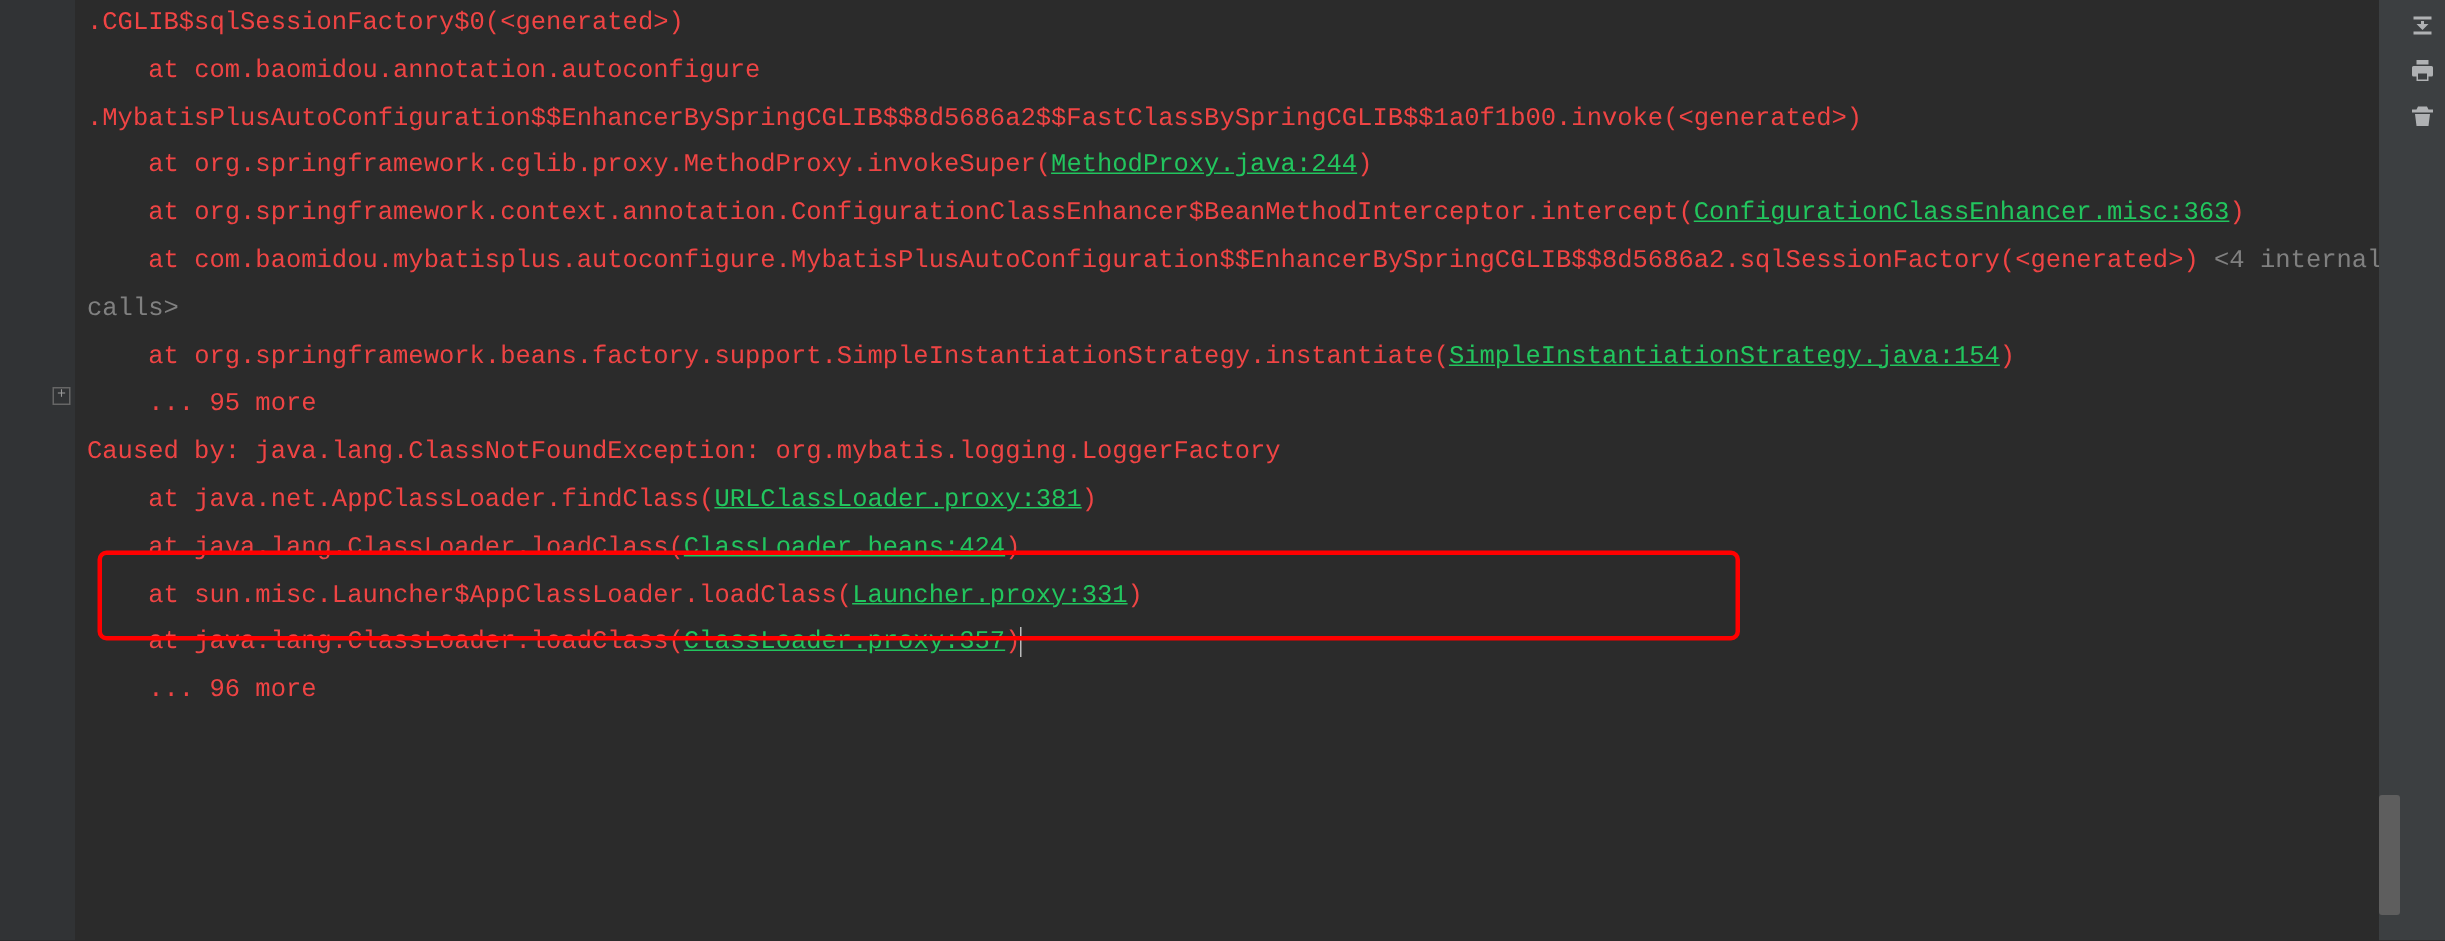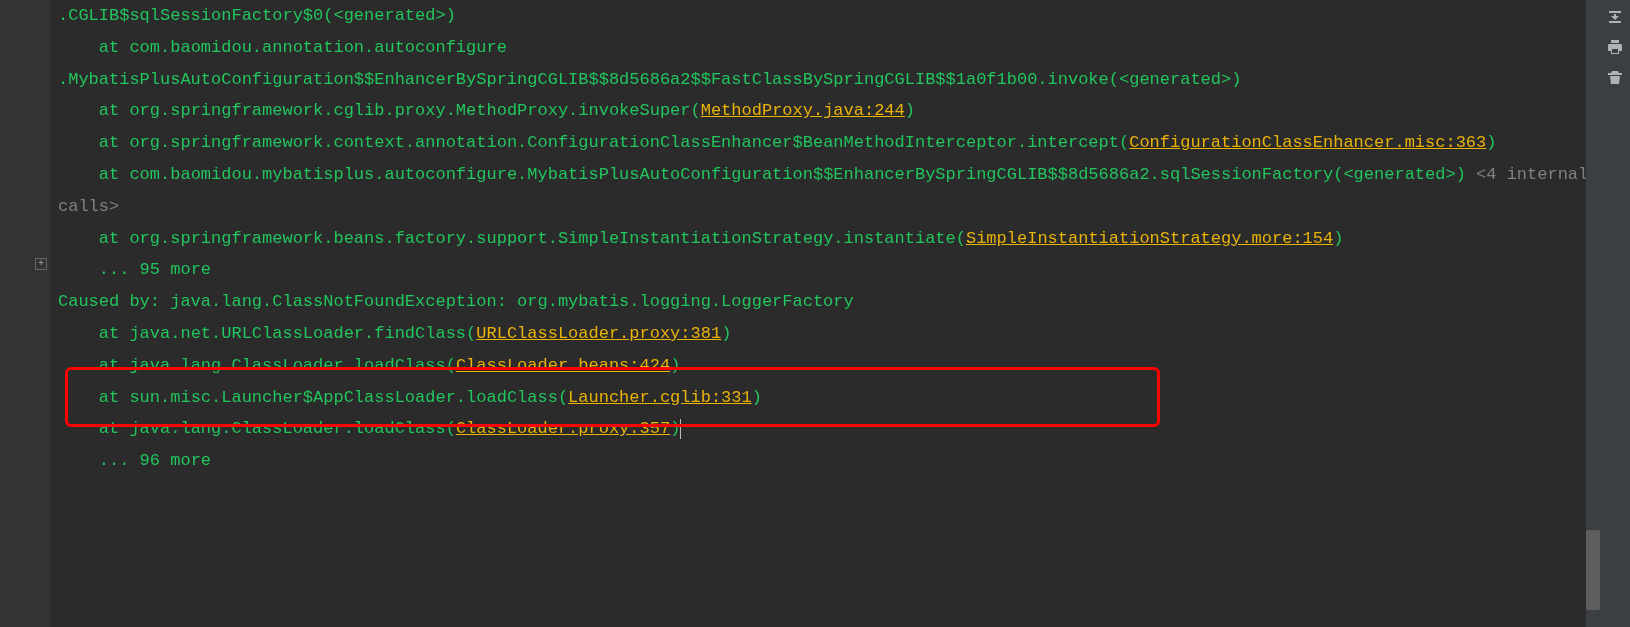--- a/index.html
+++ b/index.html
@@ -68,24 +68,24 @@
       display: flex;
       align-items: center;
       justify-content: center;
     }
     .toolbar-icon svg {
       width: 16px;
       height: 16px;
       fill: #afb1b3;
     }
     .stack-line {
-      color: #22c55e;
+      color: #ef4444;
     }
     .link-text {
-      color: #eab308;
+      color: #22c55e;
       text-decoration: underline;
       cursor: pointer;
     }
     .gray-text {
       color: #808080;
     }
     .highlight-box {
       position: absolute;
       border: 3px solid #ff0000;
       border-radius: 6px;
@@ -128,26 +128,26 @@
   <div class="gutter">
     <div class="expand-marker">+</div>
   </div>
 
   <div class="console-content" id="console-output"><span class="stack-line">.CGLIB$sqlSessionFactory$0(</span><span class="stack-line">&lt;generated&gt;)</span>
 <span class="stack-line">    at com.baomidou.annotation.autoconfigure</span>
 <span class="stack-line">.MybatisPlusAutoConfiguration$$EnhancerBySpringCGLIB$$8d5686a2$$FastClassBySpringCGLIB$$1a0f1b00.invoke(</span><span class="stack-line">&lt;generated&gt;)</span>
 <span class="stack-line">    at org.springframework.cglib.proxy.MethodProxy.invokeSuper(</span><span class="link-text">MethodProxy.java:244</span><span class="stack-line">)</span>
 <span class="stack-line">    at org.springframework.context.annotation.ConfigurationClassEnhancer$BeanMethodInterceptor.intercept(</span><span class="link-text">ConfigurationClassEnhancer.misc:363</span><span class="stack-line">)</span>
 <span class="stack-line">    at com.baomidou.mybatisplus.autoconfigure.MybatisPlusAutoConfiguration$$EnhancerBySpringCGLIB$$8d5686a2.sqlSessionFactory(</span><span class="stack-line">&lt;generated&gt;)</span><span class="gray-text"> &lt;4 internal calls&gt;</span>
-<span class="stack-line">    at org.springframework.beans.factory.support.SimpleInstantiationStrategy.instantiate(</span><span class="link-text">SimpleInstantiationStrategy.more:154</span><span class="stack-line">)</span>
+<span class="stack-line">    at org.springframework.beans.factory.support.SimpleInstantiationStrategy.instantiate(</span><span class="link-text">SimpleInstantiationStrategy.java:154</span><span class="stack-line">)</span>
 <span class="stack-line">    ... 95 more</span>
 <span class="stack-line">Caused by: java.lang.ClassNotFoundException: org.mybatis.logging.LoggerFactory</span>
-<span class="stack-line">    at java.net.URLClassLoader.findClass(</span><span class="link-text">URLClassLoader.proxy:381</span><span class="stack-line">)</span>
+<span class="stack-line">    at java.net.AppClassLoader.findClass(</span><span class="link-text">URLClassLoader.proxy:381</span><span class="stack-line">)</span>
 <span class="stack-line">    at java.lang.ClassLoader.loadClass(</span><span class="link-text">ClassLoader.beans:424</span><span class="stack-line">)</span>
-<span class="stack-line">    at sun.misc.Launcher$AppClassLoader.loadClass(</span><span class="link-text">Launcher.cglib:331</span><span class="stack-line">)</span>
+<span class="stack-line">    at sun.misc.Launcher$AppClassLoader.loadClass(</span><span class="link-text">Launcher.proxy:331</span><span class="stack-line">)</span>
 <span class="stack-line">    at java.lang.ClassLoader.loadClass(</span><span class="link-text">ClassLoader.proxy:357</span><span class="stack-line">)</span><span class="cursor-line"></span>
 <span class="stack-line">    ... 96 more</span>
 </div>
 
   <div class="scrollbar-track">
     <div class="scrollbar-thumb"></div>
   </div>
 
   <div class="toolbar">
     <div class="toolbar-icon">

